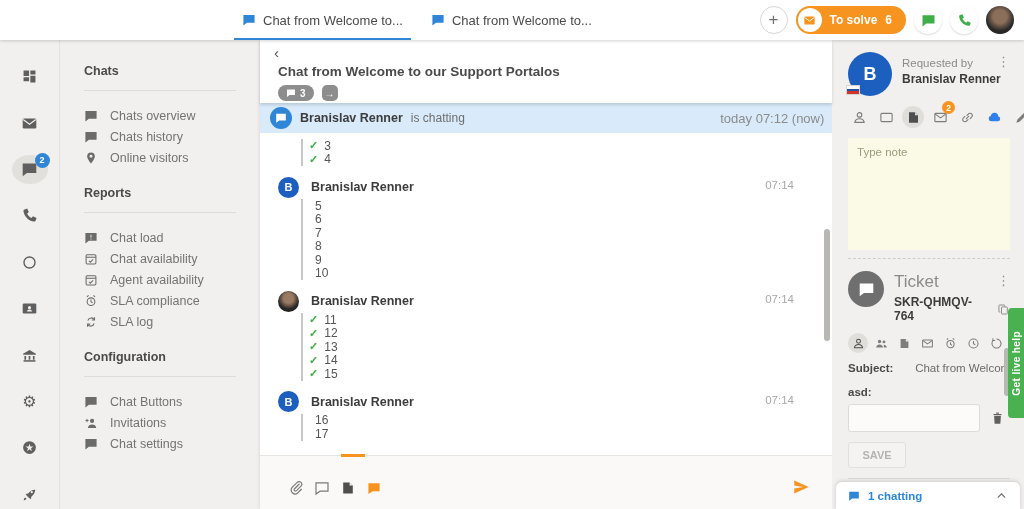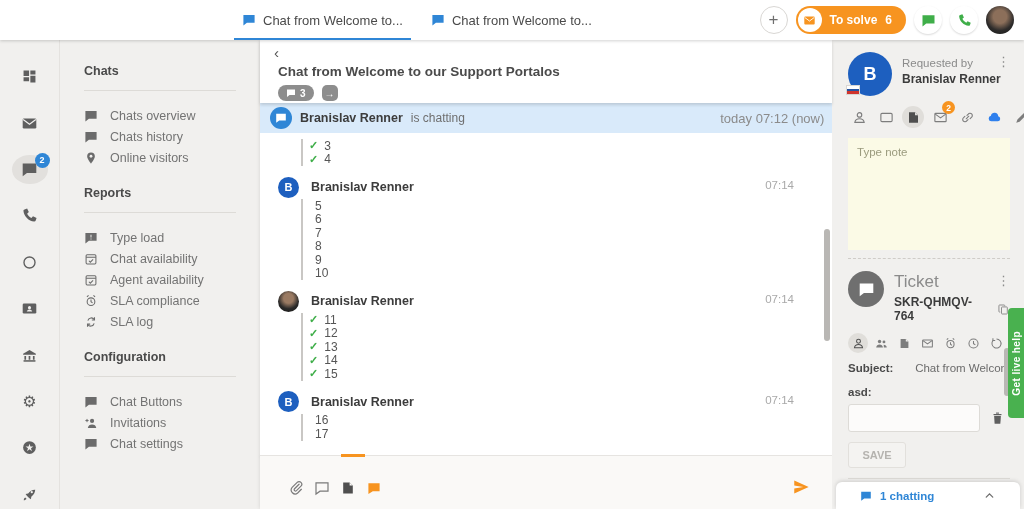--- a/index.html
+++ b/index.html
@@ -145,21 +145,21 @@
   .rp-div { height:1px; background:#dddbd7; margin:10px 0 0 0; }
 
   .rp-scroll { position:absolute; right:14px; top:308px; width:6px; height:48px; background:#b9b7b4; border-radius:3px; }
 
   .livehelp { position:absolute; right:0; top:268px; width:16px; height:110px; background:#49b14f;
               border-radius:4px 0 0 4px; display:flex; align-items:center; justify-content:center; cursor:pointer; }
   .livehelp span { writing-mode:vertical-rl; transform:rotate(180deg); color:#fff; font-size:10px; font-weight:bold; letter-spacing:.4px; white-space:nowrap; }
 
   .chatting-bar { position:absolute; left:4px; right:4px; bottom:0; height:27px; background:#fff;
                   border-radius:6px 6px 0 0; box-shadow:0 -1px 4px rgba(0,0,0,.15); display:flex;
-                  align-items:center; padding:0 24px; gap:8px; }
+                  align-items:center; padding:0 12px; gap:8px; }
   .chatting-bar .cicon { width:12px; height:12px; color:#2f86d6; }
   .chatting-label { font-size:11.5px; font-weight:bold; color:#2f86d6; }
   .chev-up { margin-left:auto; width:13px; height:13px; color:#6e6e6e; cursor:pointer; }
 
   svg { display:block; }
 </style>
 </head>
 <body>
 
 <div class="app">
@@ -293,21 +293,21 @@
       </div>
 
       <div class="nav-sec">
         <div class="nav-sec-title">Reports</div>
         <div class="nav-divider"></div>
         <div class="nav-item">
           <svg class="nicon" viewBox="0 0 20 20" fill="currentColor">
               <path d="M2 3h16v11H7l-5 4z"></path>
               <path d="M9.3 5.2h1.4v4.2H9.3zM9.3 10.6h1.4v1.6H9.3z" fill="#f1f0ee"></path>
             </svg>
-          <span>Type load</span>
+          <span>Chat load</span>
         </div>
         <div class="nav-item">
           <svg class="nicon" viewBox="0 0 20 20" fill="none" stroke="currentColor" stroke-width="1.5">
               <rect x="3" y="4" width="14" height="13" rx="1.5"></rect>
               <path d="M3 7.5h14"></path>
               <path d="M7 12.5l2 2 4-4"></path>
             </svg>
           <span>Chat availability</span>
         </div>
         <div class="nav-item">

